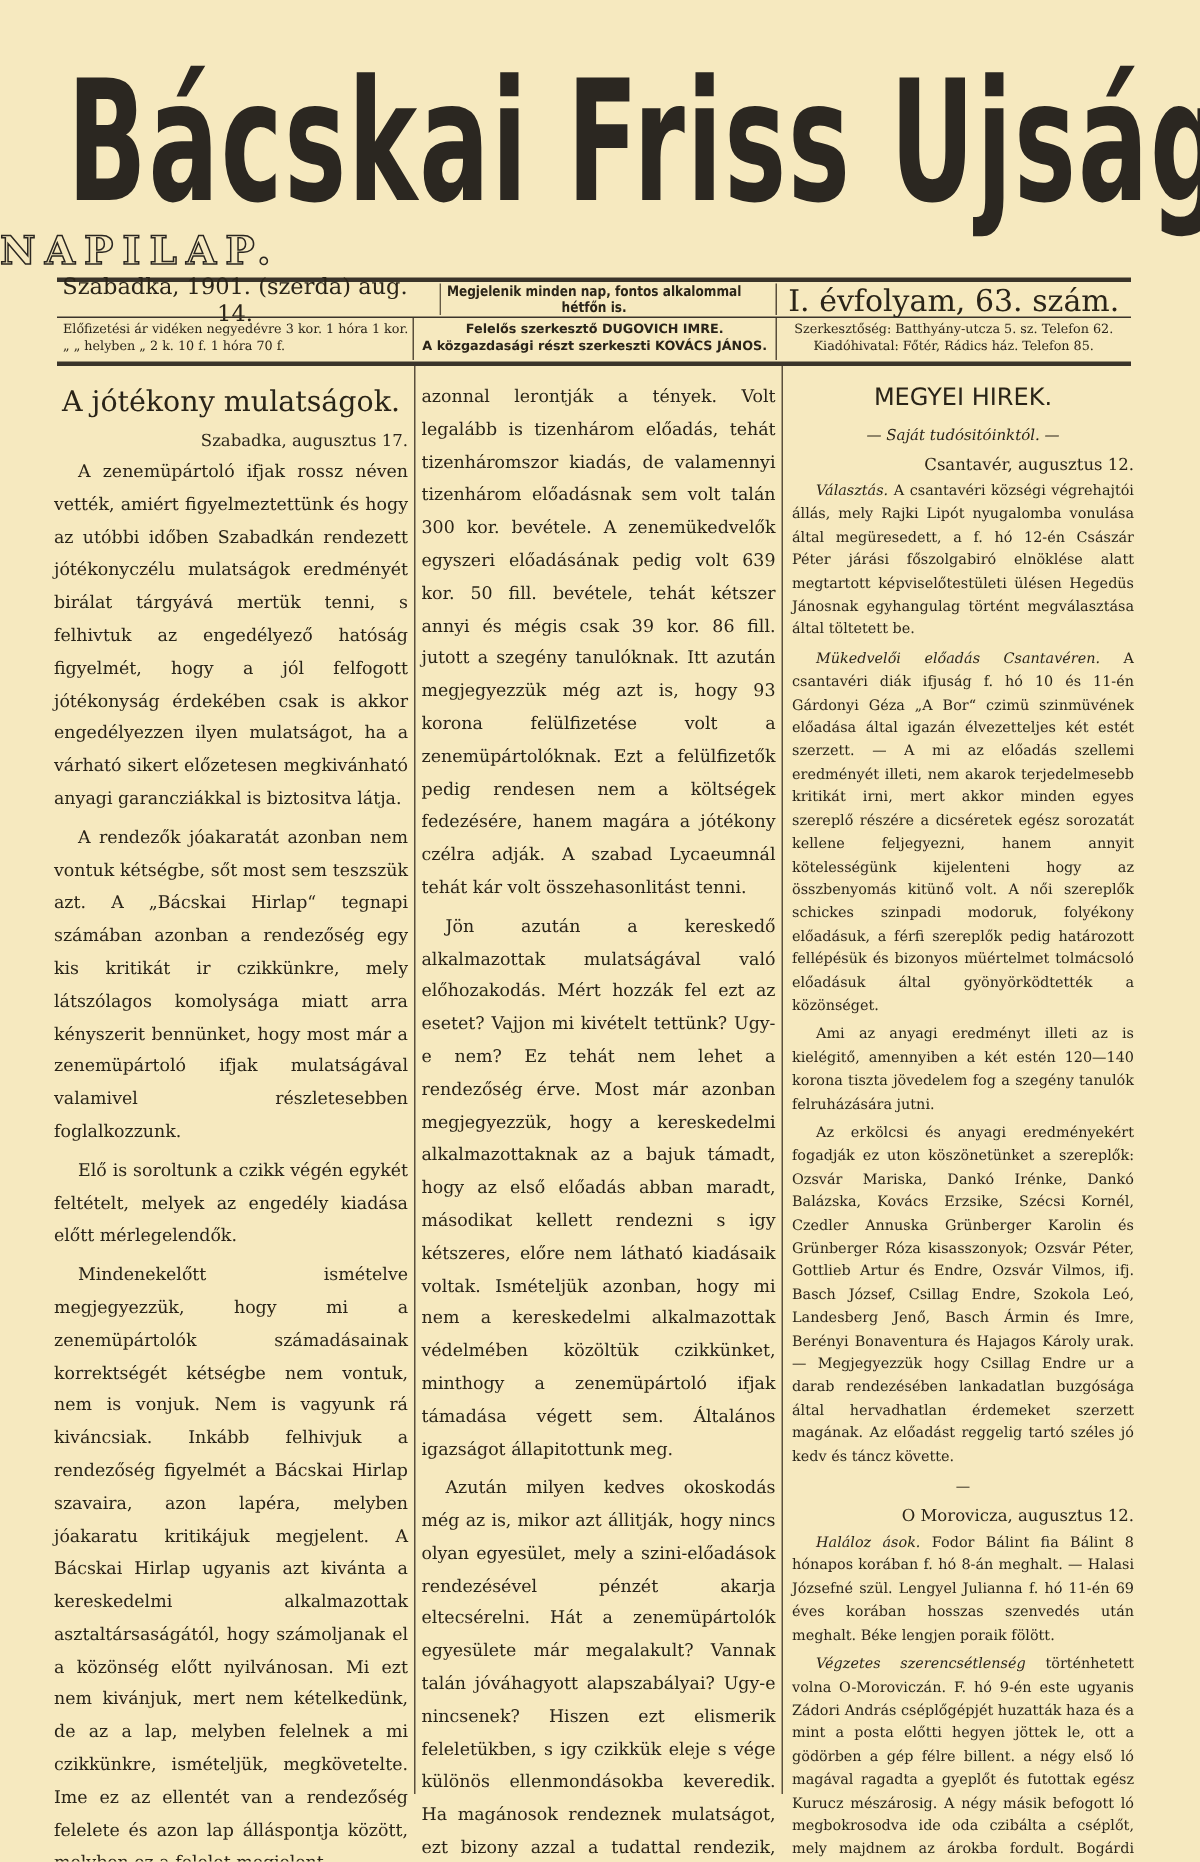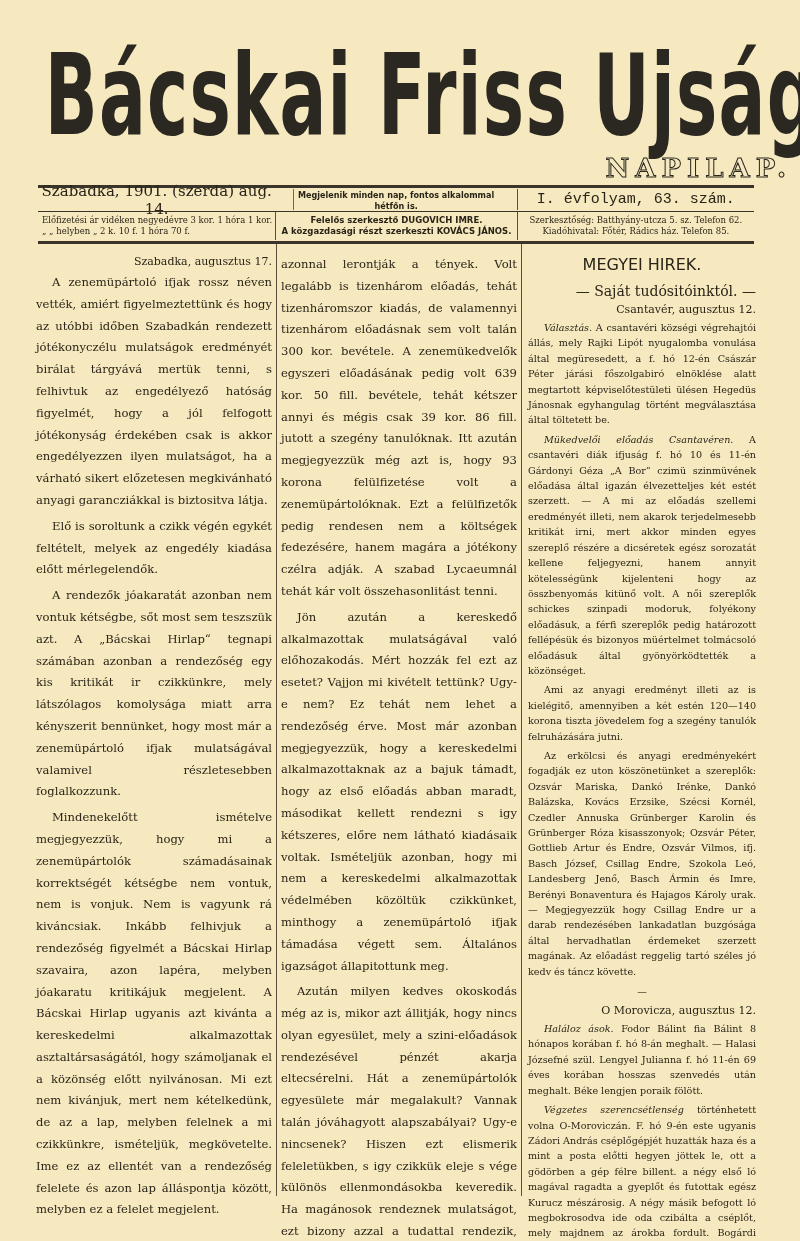--- a/index.html
+++ b/index.html
@@ -21,54 +21,54 @@
     line-height: 110px;
     letter-spacing: 2px;
     color: #2b2721;
     transform: scaleX(0.62);
     transform-origin: center;
     white-space: nowrap;
     display: inline-block;
     margin-left: -230px; margin-right: -230px;
   }
   .subtitle {
-    position: absolute; left: 0; top: 155px; width: 792px; text-align: right;
+    position: absolute; left: 0; top: 155px; width: 792px; text-align: left;
     font-family: "DejaVu Serif", serif;
     font-size: 26px; letter-spacing: 6px; color: #2b2721;
     font-weight: bold;
     line-height: 26px;
     -webkit-text-stroke: 1px #2b2721;
     color: transparent;
   }
   .rule-thick { position: absolute; left: 38px; width: 716px; height: 3px; background: #3a342a; }
   .rule-thin { position: absolute; left: 38px; width: 716px; height: 1px; background: #3a342a; }
   .infobar { position: absolute; left: 38px; width: 716px; display: flex; }
   .infobar .cell { display: flex; flex-direction: column; align-items: center; justify-content: center; text-align: center; }
   .infobar .cell + .cell { border-left: 1px solid #5a4f3c; }
   .row1 { top: 189px; height: 21px; }
   .row1 .c1 { width: 238px; font-size: 15px; }
   .row1 .c2 { width: 241px; font-family: "DejaVu Sans", sans-serif; font-size: 9.5px; font-weight: bold; transform: scaleX(0.85); }
-  .row1 .c3 { width: 237px; font-size: 15px; font-family: Liberation Mono, monospace; }
+  .row1 .c3 { width: 237px; font-size: 20px; }
   .row2 { top: 212px; height: 28px; font-size: 8.5px; line-height: 11px; }
   .row2 .c1 { width: 238px; align-items: flex-start; padding-left: 4px; box-sizing: border-box; }
   .row2 .c2 { width: 241px; font-family: "DejaVu Sans", sans-serif; font-weight: bold; font-size: 8.5px; }
   .row2 .c3 { width: 237px; }
   .col {
     position: absolute; top: 252px; font-size: 11.6px; line-height: 21.8px;
     text-align: justify; hyphens: manual;
   }
   .col p { margin: 0; text-indent: 16px; }
   .col1 { left: 36px; width: 236px; }
   .col2 { left: 281px; width: 236px; top: 254px; }
   .col3 { left: 528px; width: 228px; font-size: 9.6px; line-height: 15.4px; }
   .vrule { position: absolute; width: 1px; background: #5a4f3c; }
   .article-title { font-size: 19px; text-align: center; margin: 4px 0 4px 0; line-height: 24px; }
   .dateline { text-align: right; font-size: 11px; line-height: 20px; }
   .col3 .article-title { font-family: "DejaVu Sans", sans-serif; font-size: 16px; line-height: 26px; margin-top: 0; }
-  .col3 .kicker { text-align: right; font-size: 14px; line-height: 18px; }
+  .col3 .kicker { text-align: center; font-size: 10px; line-height: 18px; font-style: italic; }
   .col3 .dateline { font-size: 11px; line-height: 20px; }
   .col3 p { margin-bottom: 4px; }
   .col1 p, .col2 p { margin-bottom: 4px; }
   .dash { text-align: center; line-height: 18px; }
   i { font-style: italic; }
 </style>
 </head>
 <body>
 
 <div class="page">
@@ -102,24 +102,25 @@
       <span>Kiadóhivatal: Főtér, Rádics ház. Telefon 85.</span>
     </div>
   </div>
 
   <div class="rule-thick" style="top:241px;"></div>
 
   <div class="vrule" style="left:276px; top:244px; height:952px;"></div>
   <div class="vrule" style="left:521px; top:244px; height:952px;"></div>
 
   <div class="col col1">
+    <div class="article-title">A jótékony mulatságok.</div>
     <div class="dateline">Szabadka, augusztus 17.</div>
     <p>A zenemüpártoló ifjak rossz néven vették, amiért figyelmeztettünk és hogy az utóbbi időben Szabadkán rendezett jótékonyczélu mulatságok eredményét birálat tárgyává mertük tenni, s felhivtuk az engedélyező hatóság figyelmét, hogy a jól felfogott jótékonyság érdekében csak is akkor engedélyezzen ilyen mulatságot, ha a várható sikert előzetesen megkivánható anyagi garancziákkal is biztositva látja.</p>
+    <p>A rendezők jóakaratát azonban nem vontuk kétségbe, sőt most sem teszszük azt. A „Bácskai Hirlap“ tegnapi számában azonban a rendezőség egy kis kritikát ir czikkünkre, mely látszólagos komolysága miatt arra kényszerit bennünket, hogy most már a zenemüpártoló ifjak mulatságával valamivel részletesebben foglalkozzunk.</p>
     <p>Elő is soroltunk a czikk végén egykét feltételt, melyek az engedély kiadása előtt mérlegelendők.</p>
-    <p>A rendezők jóakaratát azonban nem vontuk kétségbe, sőt most sem teszszük azt. A „Bácskai Hirlap“ tegnapi számában azonban a rendezőség egy kis kritikát ir czikkünkre, mely látszólagos komolysága miatt arra kényszerit bennünket, hogy most már a zenemüpártoló ifjak mulatságával valamivel részletesebben foglalkozzunk.</p>
     <p>Mindenekelőtt ismételve megjegyezzük, hogy mi a zenemüpártolók számadásainak korrektségét kétségbe nem vontuk, nem is vonjuk. Nem is vagyunk rá kiváncsiak. Inkább felhivjuk a rendezőség figyelmét a Bácskai Hirlap szavaira, azon lapéra, melyben jóakaratu kritikájuk megjelent. A Bácskai Hirlap ugyanis azt kivánta a kereskedelmi alkalmazottak asztaltársaságától, hogy számoljanak el a közönség előtt nyilvánosan. Mi ezt nem kivánjuk, mert nem kételkedünk, de az a lap, melyben felelnek a mi czikkünkre, ismételjük, megkövetelte. Ime ez az ellentét van a rendezőség felelete és azon lap álláspontja között, melyben ez a felelet megjelent.</p>
 
   </div>
 
   <div class="col col2">
     <p style="text-indent:0">azonnal lerontják a tények. Volt legalább is tizenhárom előadás, tehát tizenháromszor kiadás, de valamennyi tizenhárom előadásnak sem volt talán 300 kor. bevétele. A zenemükedvelők egyszeri előadásának pedig volt 639 kor. 50 fill. bevétele, tehát kétszer annyi és mégis csak 39 kor. 86 fill. jutott a szegény tanulóknak. Itt azután megjegyezzük még azt is, hogy 93 korona felülfizetése volt a zenemüpártolóknak. Ezt a felülfizetők pedig rendesen nem a költségek fedezésére, hanem magára a jótékony czélra adják. A szabad Lycaeumnál tehát kár volt összehasonlitást tenni.</p>
     <p>Jön azután a kereskedő alkalmazottak mulatságával való előhozakodás. Mért hozzák fel ezt az esetet? Vajjon mi kivételt tettünk? Ugy-e nem? Ez tehát nem lehet a rendezőség érve. Most már azonban megjegyezzük, hogy a kereskedelmi alkalmazottaknak az a bajuk támadt, hogy az első előadás abban maradt, másodikat kellett rendezni s igy kétszeres, előre nem látható kiadásaik voltak. Ismételjük azonban, hogy mi nem a kereskedelmi alkalmazottak védelmében közöltük czikkünket, minthogy a zenemüpártoló ifjak támadása végett sem. Általános igazságot állapitottunk meg.</p>
     <p>Azután milyen kedves okoskodás még az is, mikor azt állitják, hogy nincs olyan egyesület, mely a szini-előadások rendezésével pénzét akarja eltecsérelni. Hát a zenemüpártolók egyesülete már megalakult? Vannak talán jóváhagyott alapszabályai? Ugy-e nincsenek? Hiszen ezt elismerik feleletükben, s igy czikkük eleje s vége különös ellenmondásokba keveredik. Ha magánosok rendeznek mulatságot, ezt bizony azzal a tudattal rendezik, hogy pénzük eluszhatik.</p>
 
   </div>

